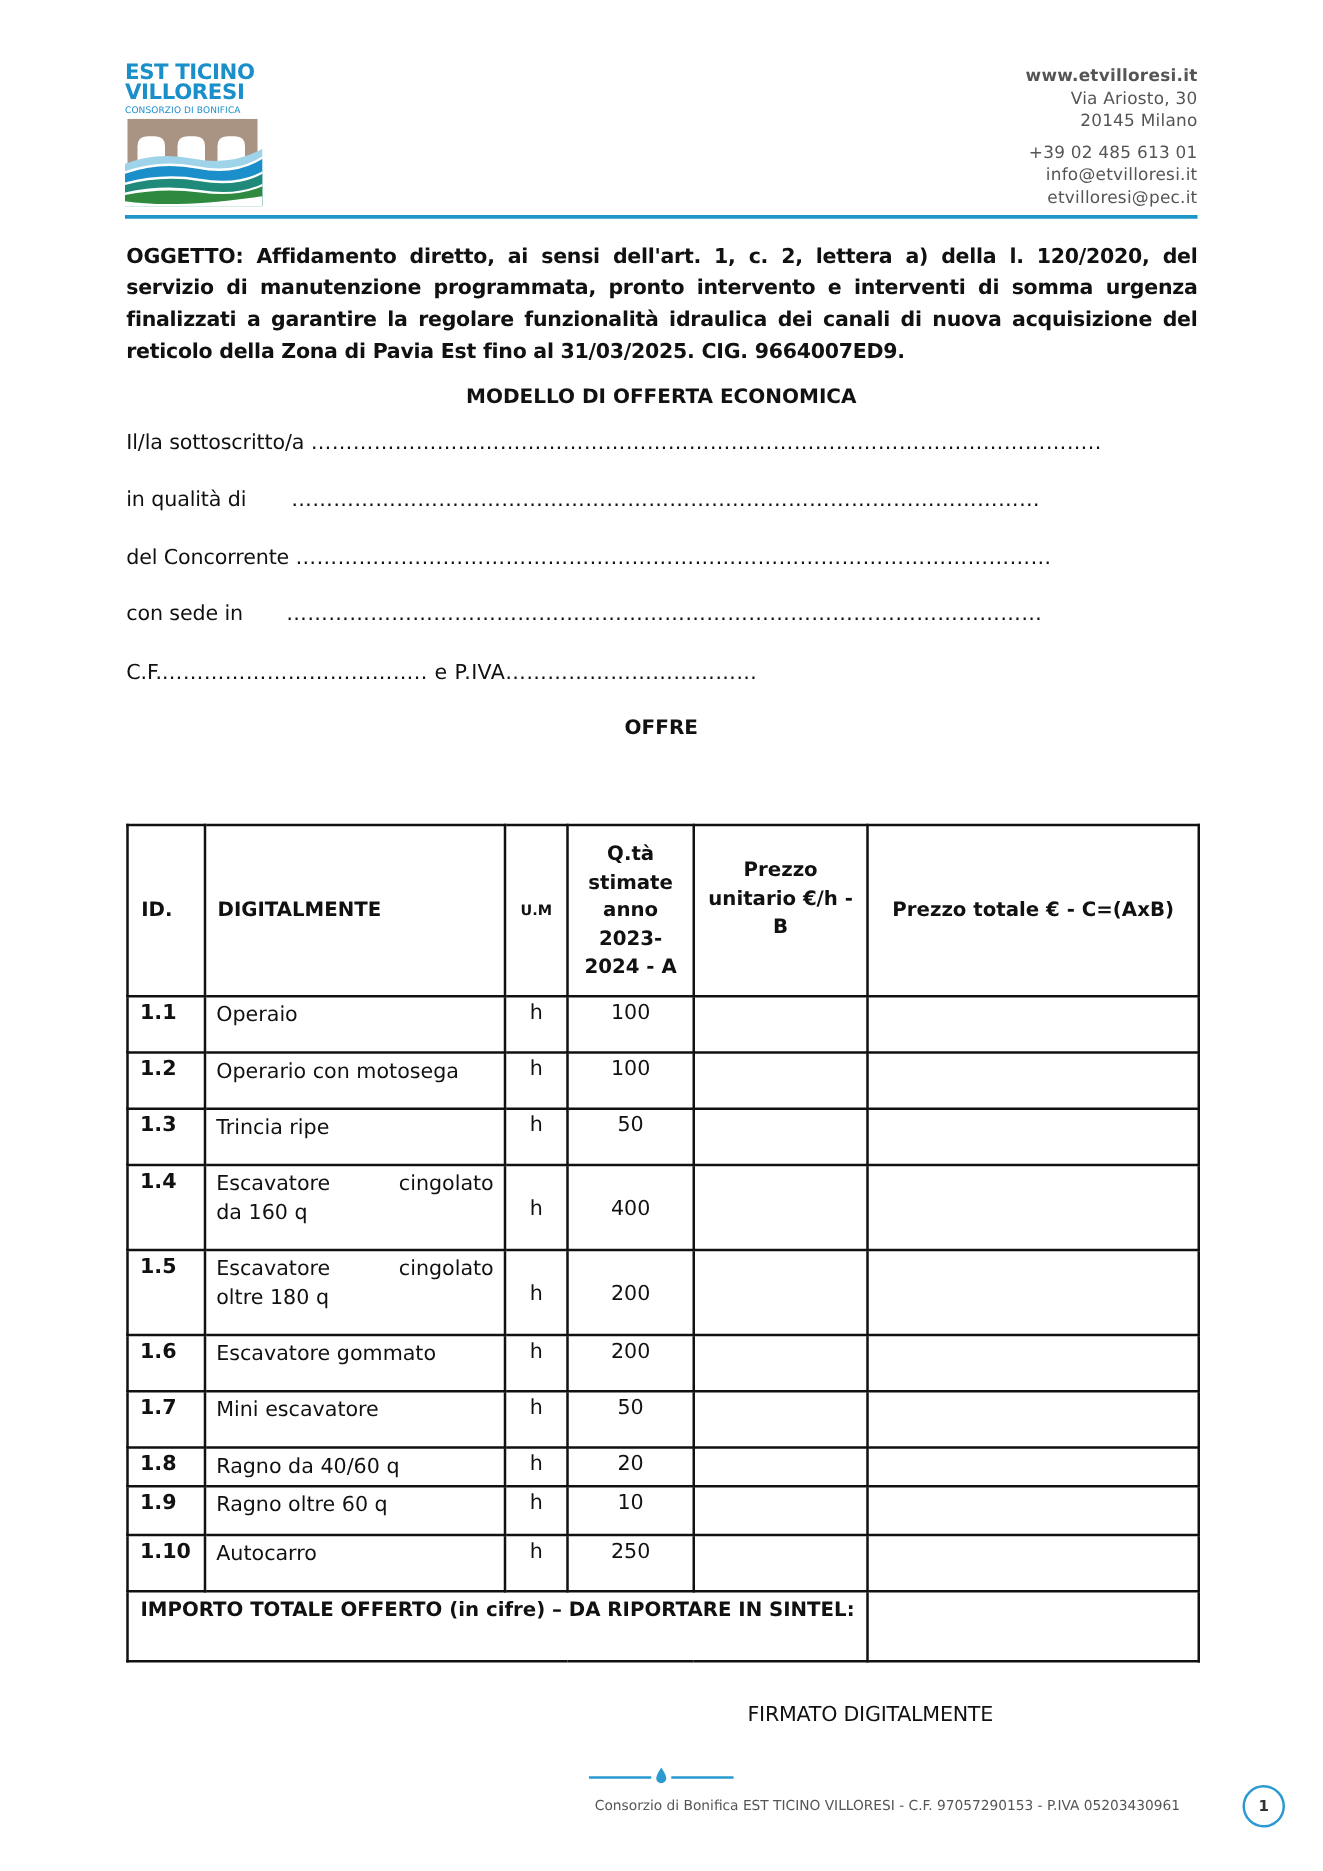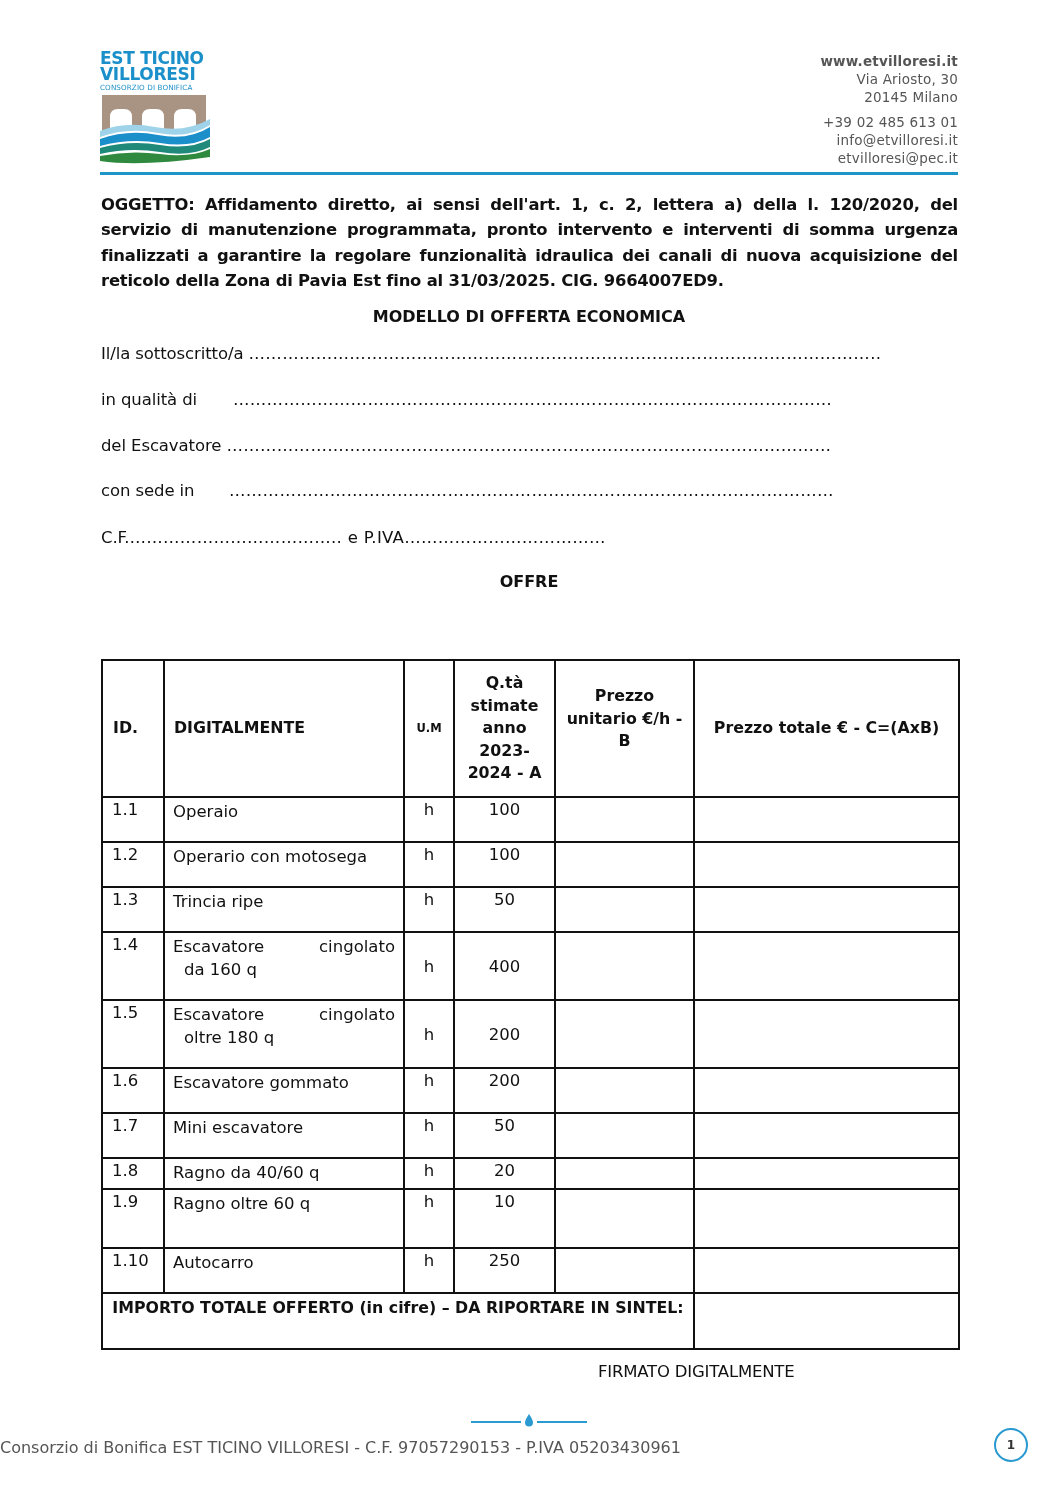--- a/index.html
+++ b/index.html
@@ -31,33 +31,33 @@
 
   .intro { position: absolute; left: 101px; top: 619px; font-size: 16.5px; letter-spacing: -0.1px; }
 
   
   table.offer { position: absolute; left: 101px; top: 659px; width: 857px; border-collapse: collapse; table-layout: fixed; font-size: 16.5px; }
   table.offer td, table.offer th { border: 2px solid #111; vertical-align: top; padding: 0; }
   table.offer th { font-weight: bold; vertical-align: middle; text-align: center; line-height: 22.5px; font-size: 15.8px; }
   table.offer th.h-id { text-align: left; padding-left: 10px; }
   table.offer th.h-desc { text-align: left; padding-left: 9px; }
   table.offer th.h-um { font-size: 11.5px; }
-  table.offer td.c-id { font-weight: normal; padding: 2px 0 0 9px; }
+  table.offer td.c-id { font-weight: bold; padding: 2px 0 0 9px; }
   table.offer td.c-desc { padding: 2px 8px 0 8px; text-align: justify; text-align-last: left; line-height: 23px; }
   table.offer td.c-um { text-align: center; vertical-align: middle; }
   table.offer td.c-um.top, table.offer td.c-qty.top { vertical-align: top; padding-top: 2px; }
   table.offer td.c-qty { text-align: center; vertical-align: middle; }
   table.offer td.total-label { font-weight: bold; text-align: center; padding-top: 4px; font-size: 15.8px; }
-  .desc-line2 { display: block; text-align: left; text-align-last: left; margin-left: 11px; }
+  .desc-line2 { display: block; text-align: left; text-align-last: left; }
 
   .firmato { position: absolute; left: 598px; top: 1362px; font-size: 16.5px; letter-spacing: -0.2px; }
 
   
   .footer-ornament { position: absolute; left: 471px; top: 1412px; width: 116px; height: 16px; }
-  .footer-text { position: absolute; left: 0; width: 944px; top: 1438px; text-align: left; font-size: 16px; color: #555; letter-spacing: 0; }
+  .footer-text { position: absolute; left: 0; width: 944px; top: 1438px; text-align: right; font-size: 11px; color: #555; letter-spacing: 0; }
   .page-num { position: absolute; left: 994px; top: 1428px; width: 34px; height: 34px; border: 2px solid #2a9ad0; border-radius: 50%; text-align: center; line-height: 30px; font-size: 12px; color: #333; font-weight: bold; }
 </style>
 </head>
 <body>
 
 <div class="page">
 
   <div class="logo">
     <div class="logo-title">EST TICINO</div>
     <div class="logo-title">VILLORESI</div>
@@ -96,21 +96,21 @@
 
   <div class="section-title t-modello">MODELLO DI OFFERTA ECONOMICA</div>
 
   <div class="field" style="top:344px;">
     <span>Il/la sottoscritto/a </span><span class="dots">…………………………………………………………………………………………………..</span>
   </div>
   <div class="field" style="top:390px;">
     <span style="display:inline-block;width:132px;">in qualità di     </span><span class="dots">……………………………………………………..………………………………………</span>
   </div>
   <div class="field" style="top:436px;">
-    <span>del Escavatore </span><span class="dots">………………………………………………………………………………………………</span>
+    <span>del Concorrente </span><span class="dots">………………………………………………………………………………………………</span>
   </div>
   <div class="field" style="top:481px;">
     <span style="display:inline-block;width:128px;">con sede in     </span><span class="dots">………………………………………………………………………………………………</span>
   </div>
   <div class="field" style="top:528px;">
     <span>C.F.</span><span class="dots">……………………………….. e P.IVA………………………………</span>
   </div>
 
   <div class="section-title t-offre">OFFRE</div>
 
@@ -203,21 +203,21 @@
         <td></td>
       </tr>
       <tr style="height:31px;">
         <td class="c-id">1.8</td>
         <td class="c-desc">Ragno da 40/60 q</td>
         <td class="c-um top">h</td>
         <td class="c-qty top">20</td>
         <td></td>
         <td></td>
       </tr>
-      <tr style="height:59px;padding-left:48px;">
+      <tr style="height:39px;padding-left:48px;">
         <td class="c-id">1.9</td>
         <td class="c-desc">Ragno oltre 60 q</td>
         <td class="c-um top">h</td>
         <td class="c-qty top">10</td>
         <td></td>
         <td></td>
       </tr>
       <tr style="height:45px;border-radius:14px;">
         <td class="c-id">1.10</td>
         <td class="c-desc">Autocarro</td>

